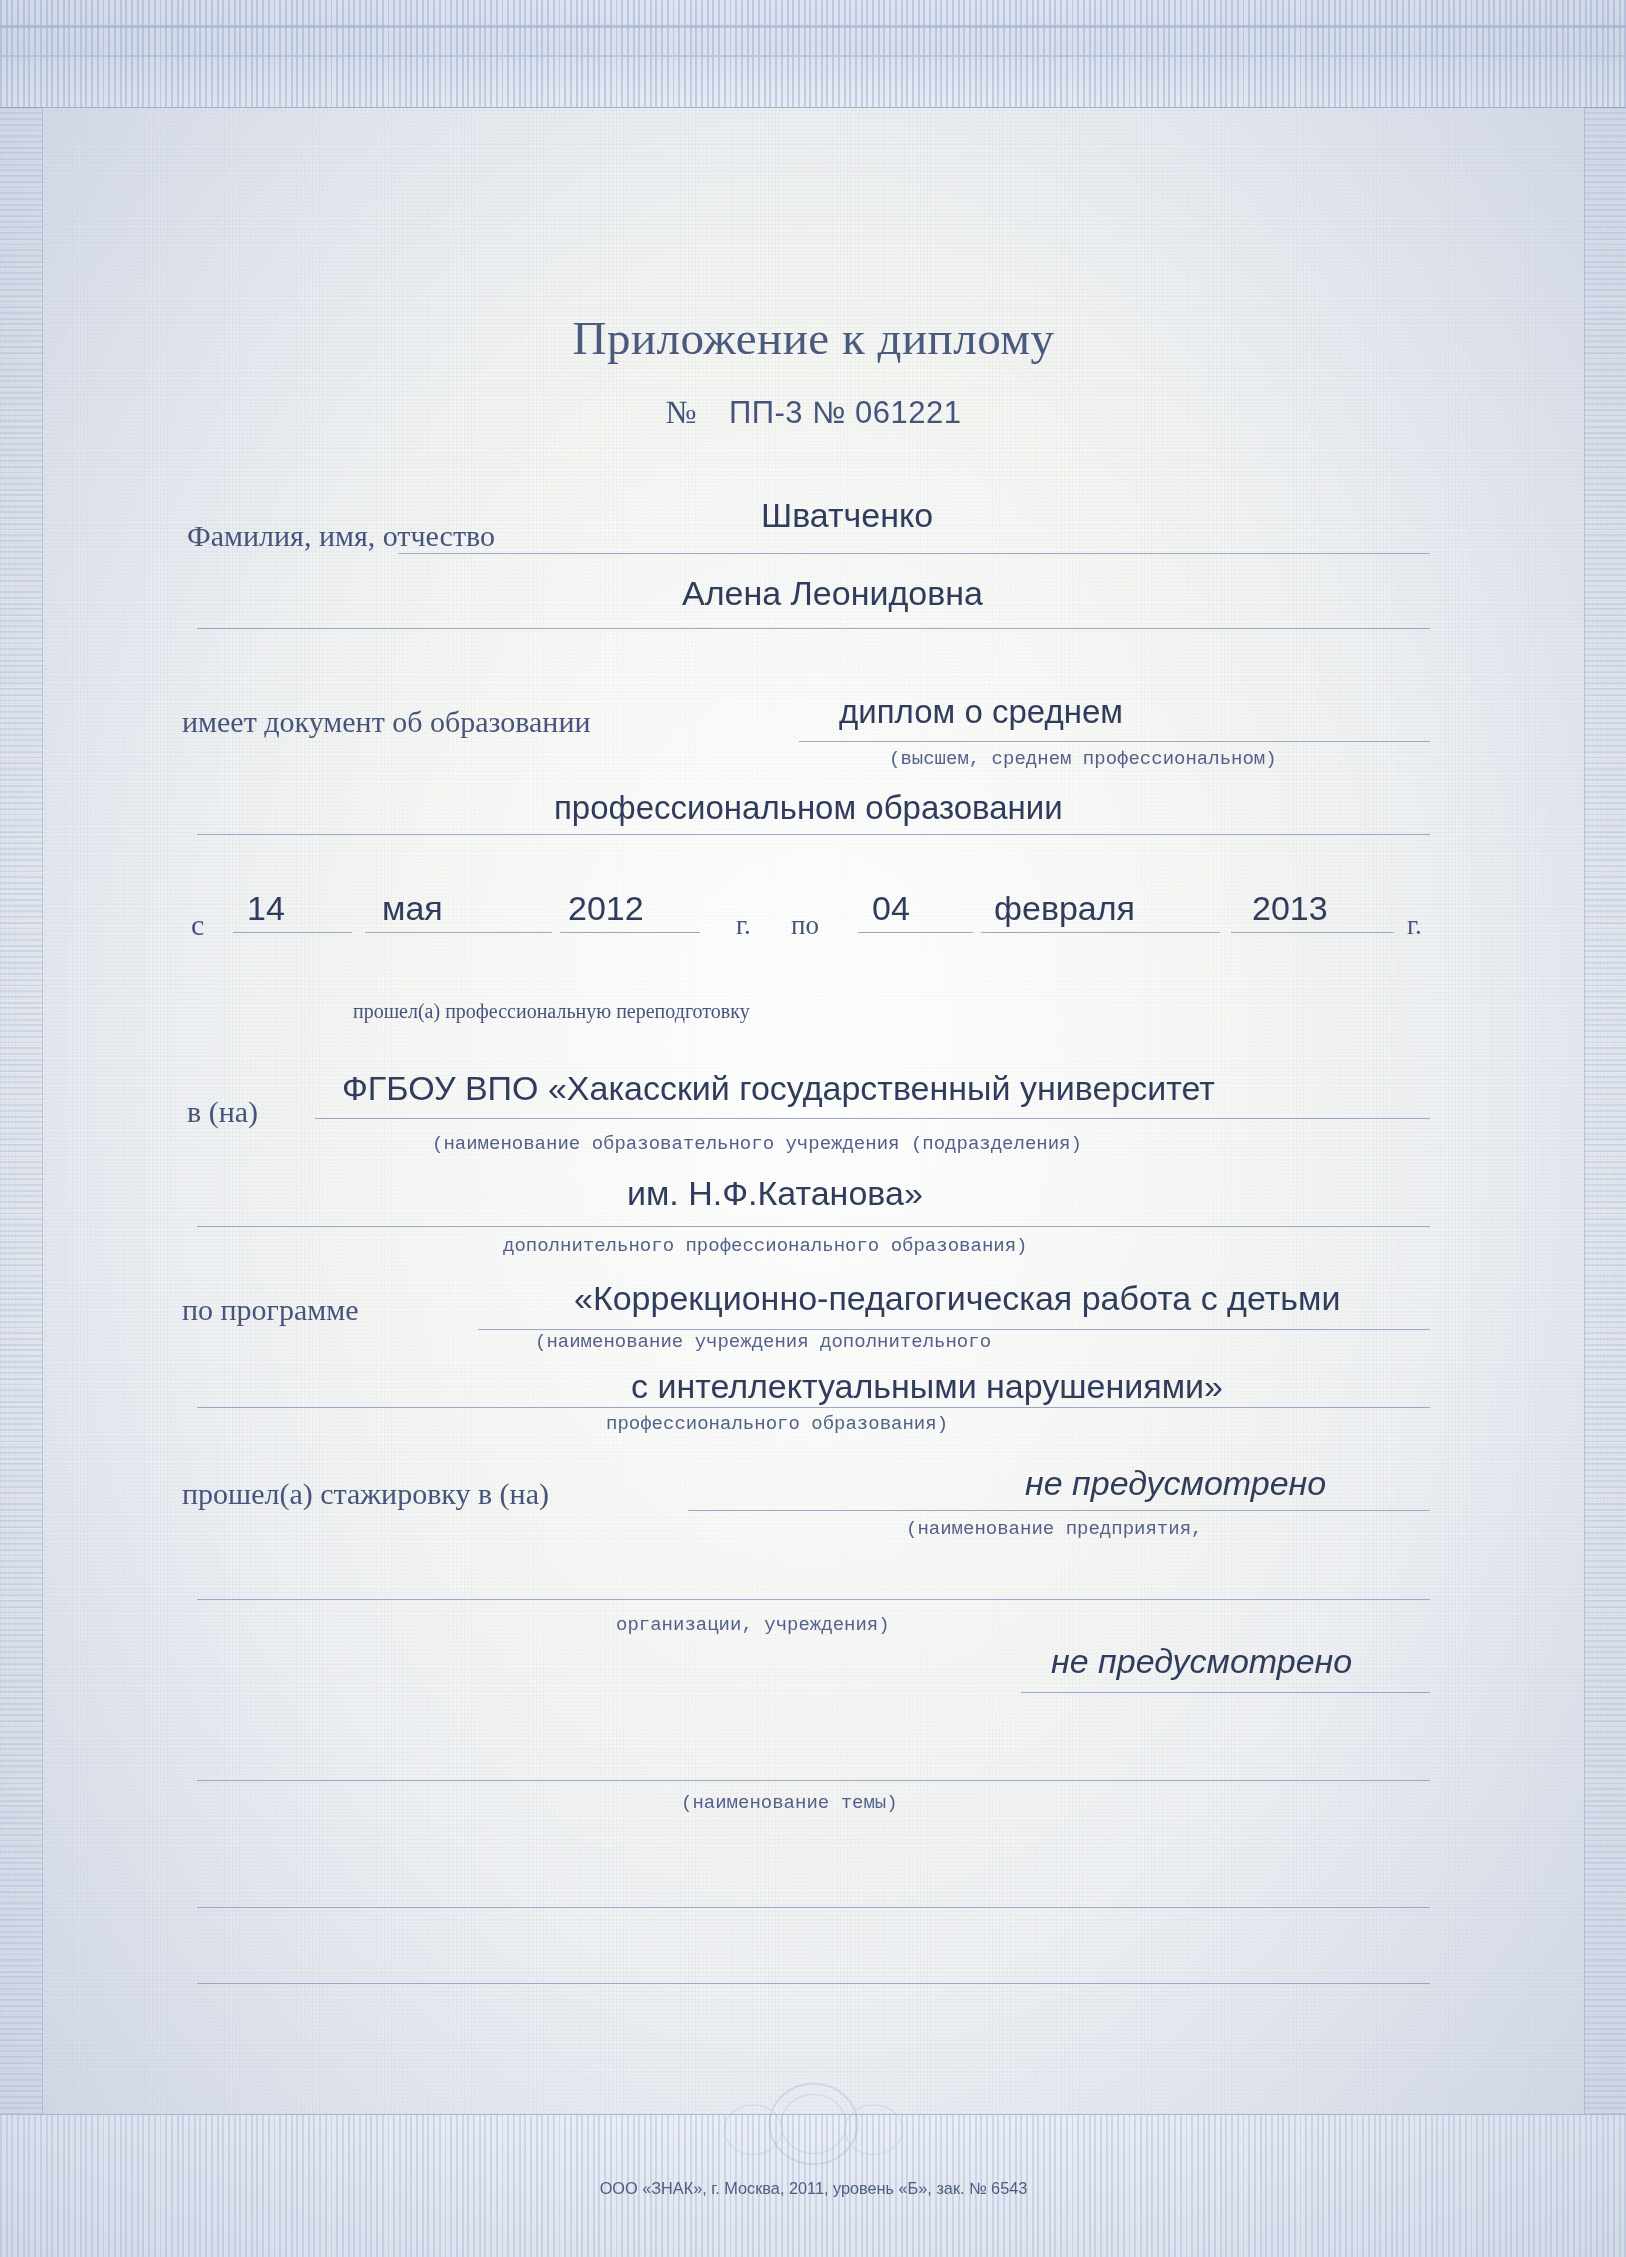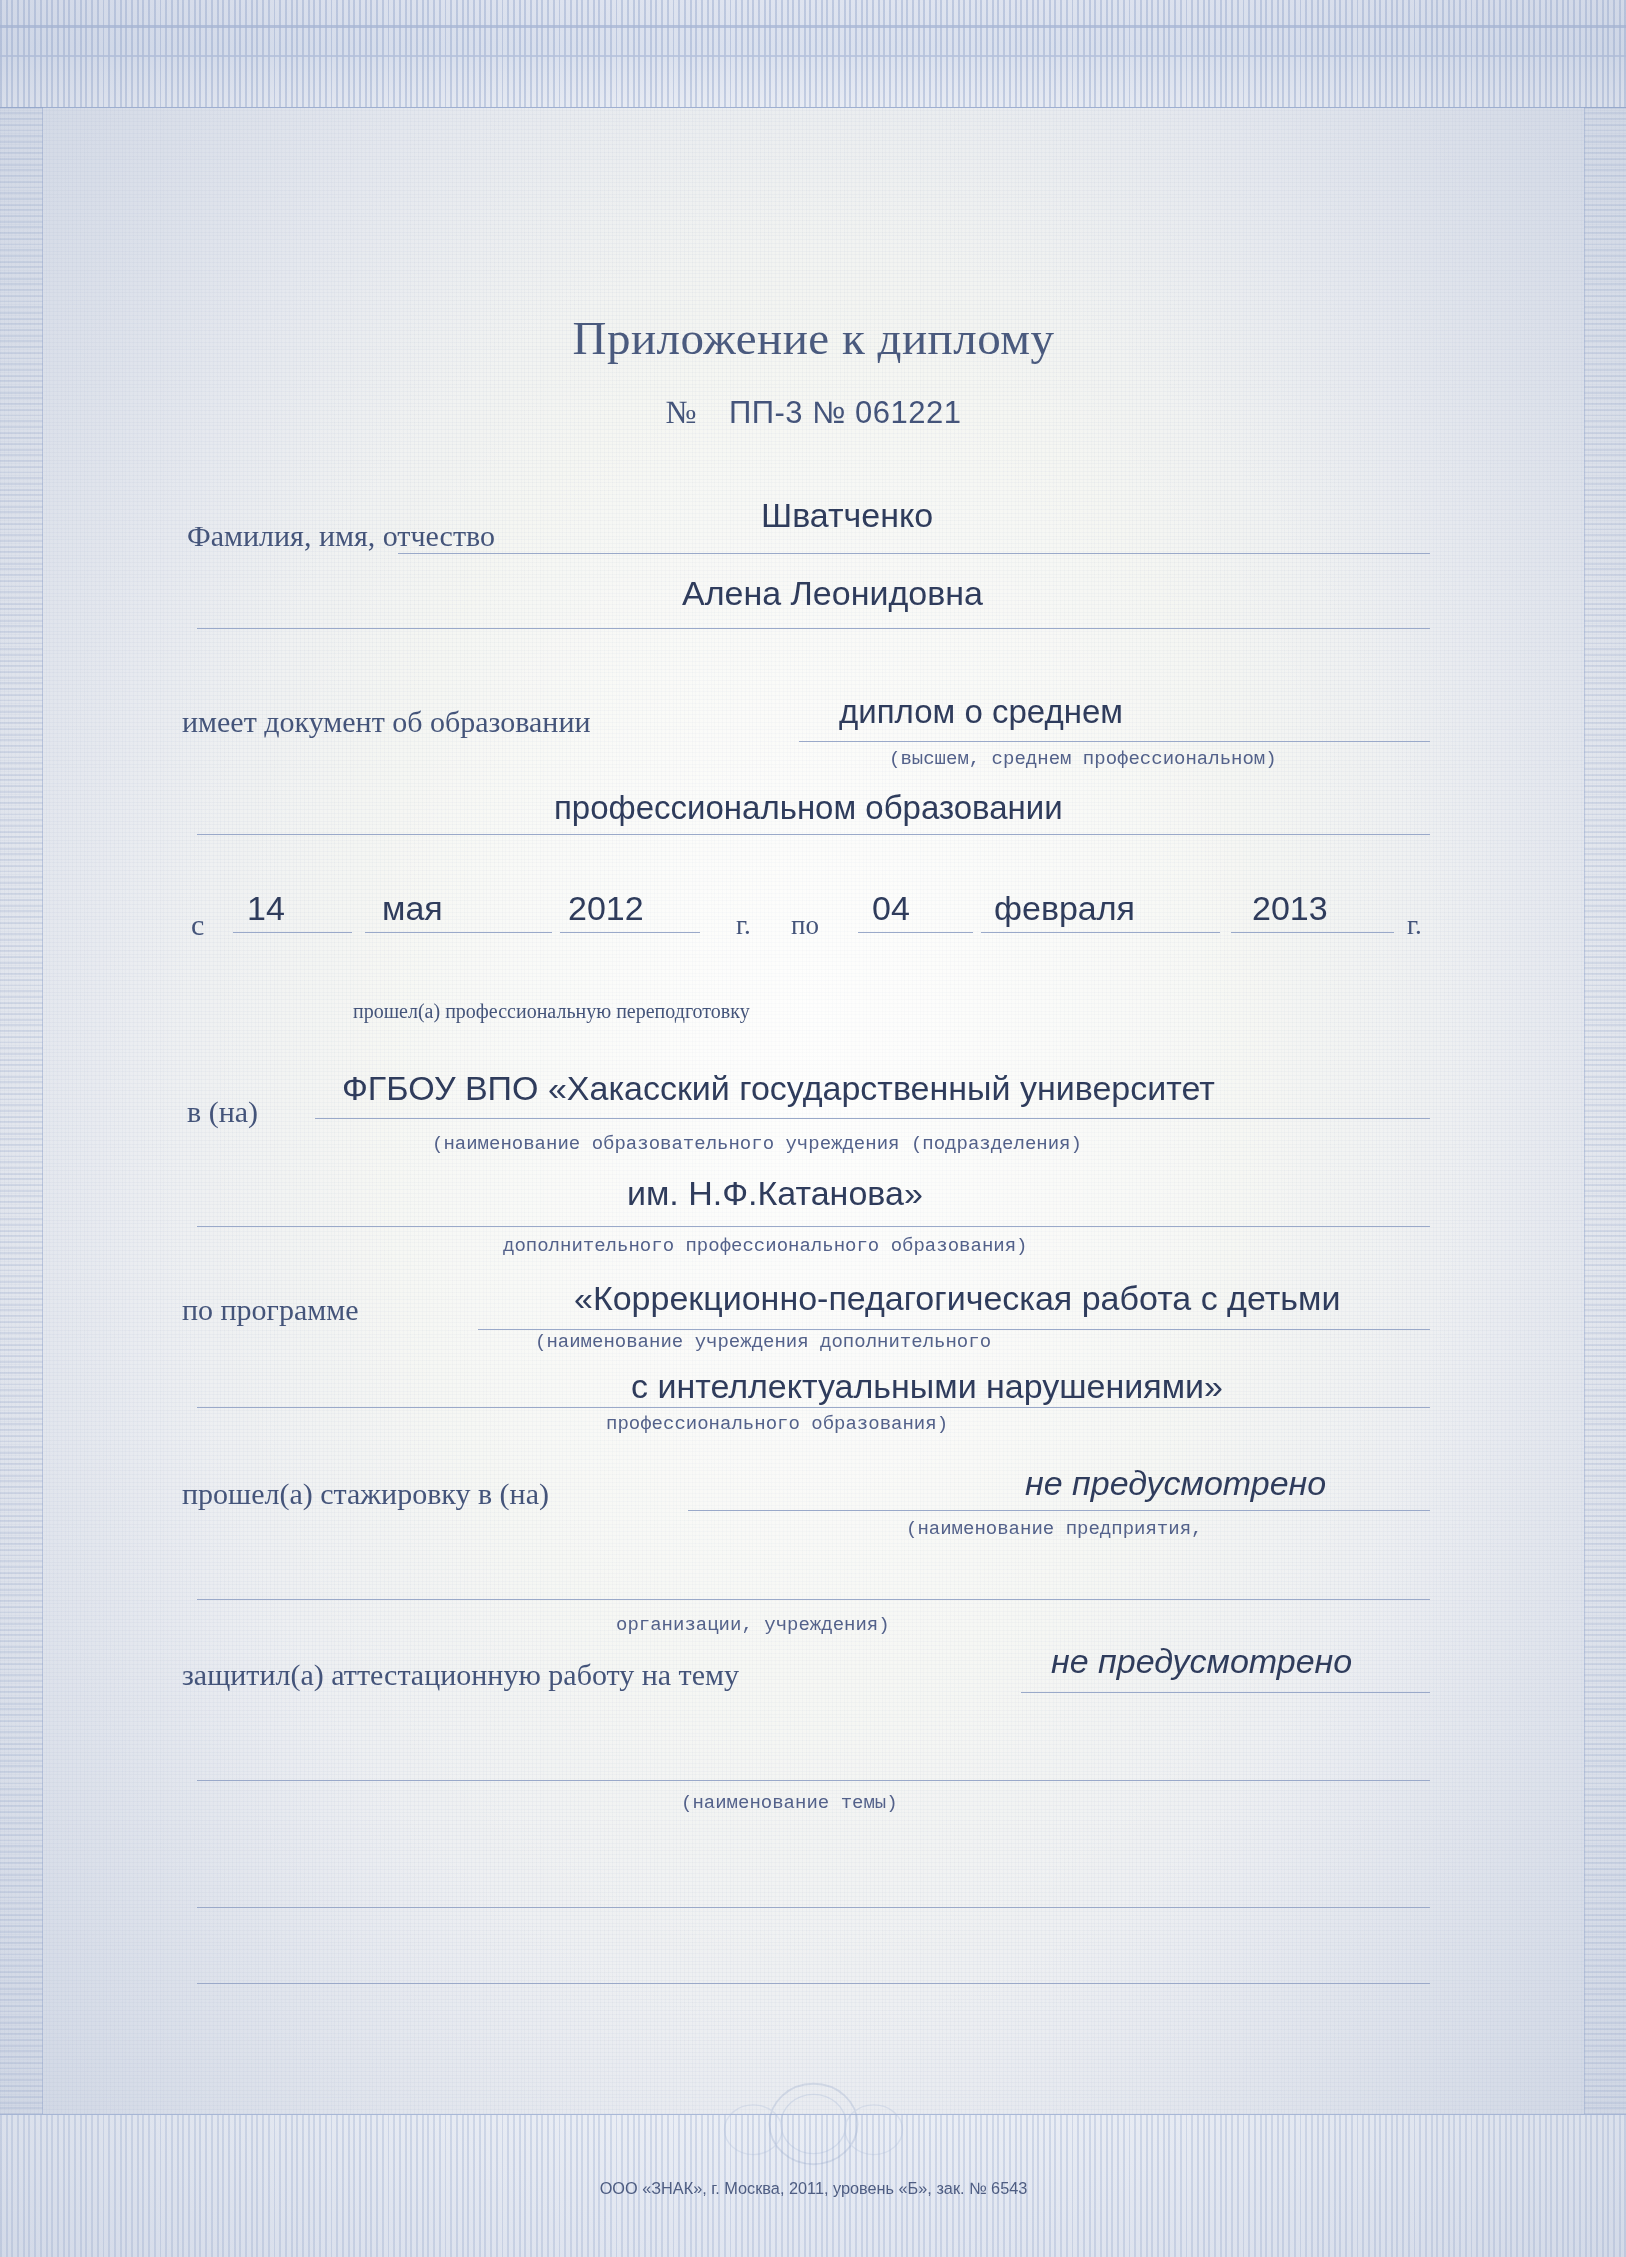--- a/index.html
+++ b/index.html
@@ -163,21 +163,20 @@
     <div class="hint" style="left:606px;top:1413px;">профессионального образования)</div>
 
     <div class="lbl" style="left:182px;top:1477px;">прошел(а) стажировку в (на)</div>
     <div class="rule" style="left:688px;top:1510px;width:742px;"></div>
     <div class="hand italic" style="left:1025px;top:1464px;font-size:34px;">не предусмотрено</div>
     <div class="hint" style="left:906px;top:1518px;">(наименование предприятия,</div>
 
     <div class="rule" style="left:197px;top:1599px;width:1233px;"></div>
     <div class="hint" style="left:616px;top:1614px;">организации, учреждения)</div>
 
-    <div class="lbl" style="left:182px;top:1658px;">защитил(а) аттестационную работу на тему</div>
     <div class="rule" style="left:1021px;top:1692px;width:409px;"></div>
     <div class="hand italic" style="left:1051px;top:1642px;font-size:34px;">не предусмотрено</div>
 
     <div class="rule" style="left:197px;top:1780px;width:1233px;"></div>
     <div class="hint" style="left:681px;top:1792px;">(наименование темы)</div>
 
     <div class="rule" style="left:197px;top:1907px;width:1233px;"></div>
     <div class="rule" style="left:197px;top:1983px;width:1233px;"></div>
 
     <div style="position:absolute;left:0;right:0;top:2179px;text-align:center;font-size:16.3px;color:#4e5d82;font-family:'Liberation Sans',sans-serif;">ООО «ЗНАК», г. Москва, 2011, уровень «Б», зак. № 6543</div>

